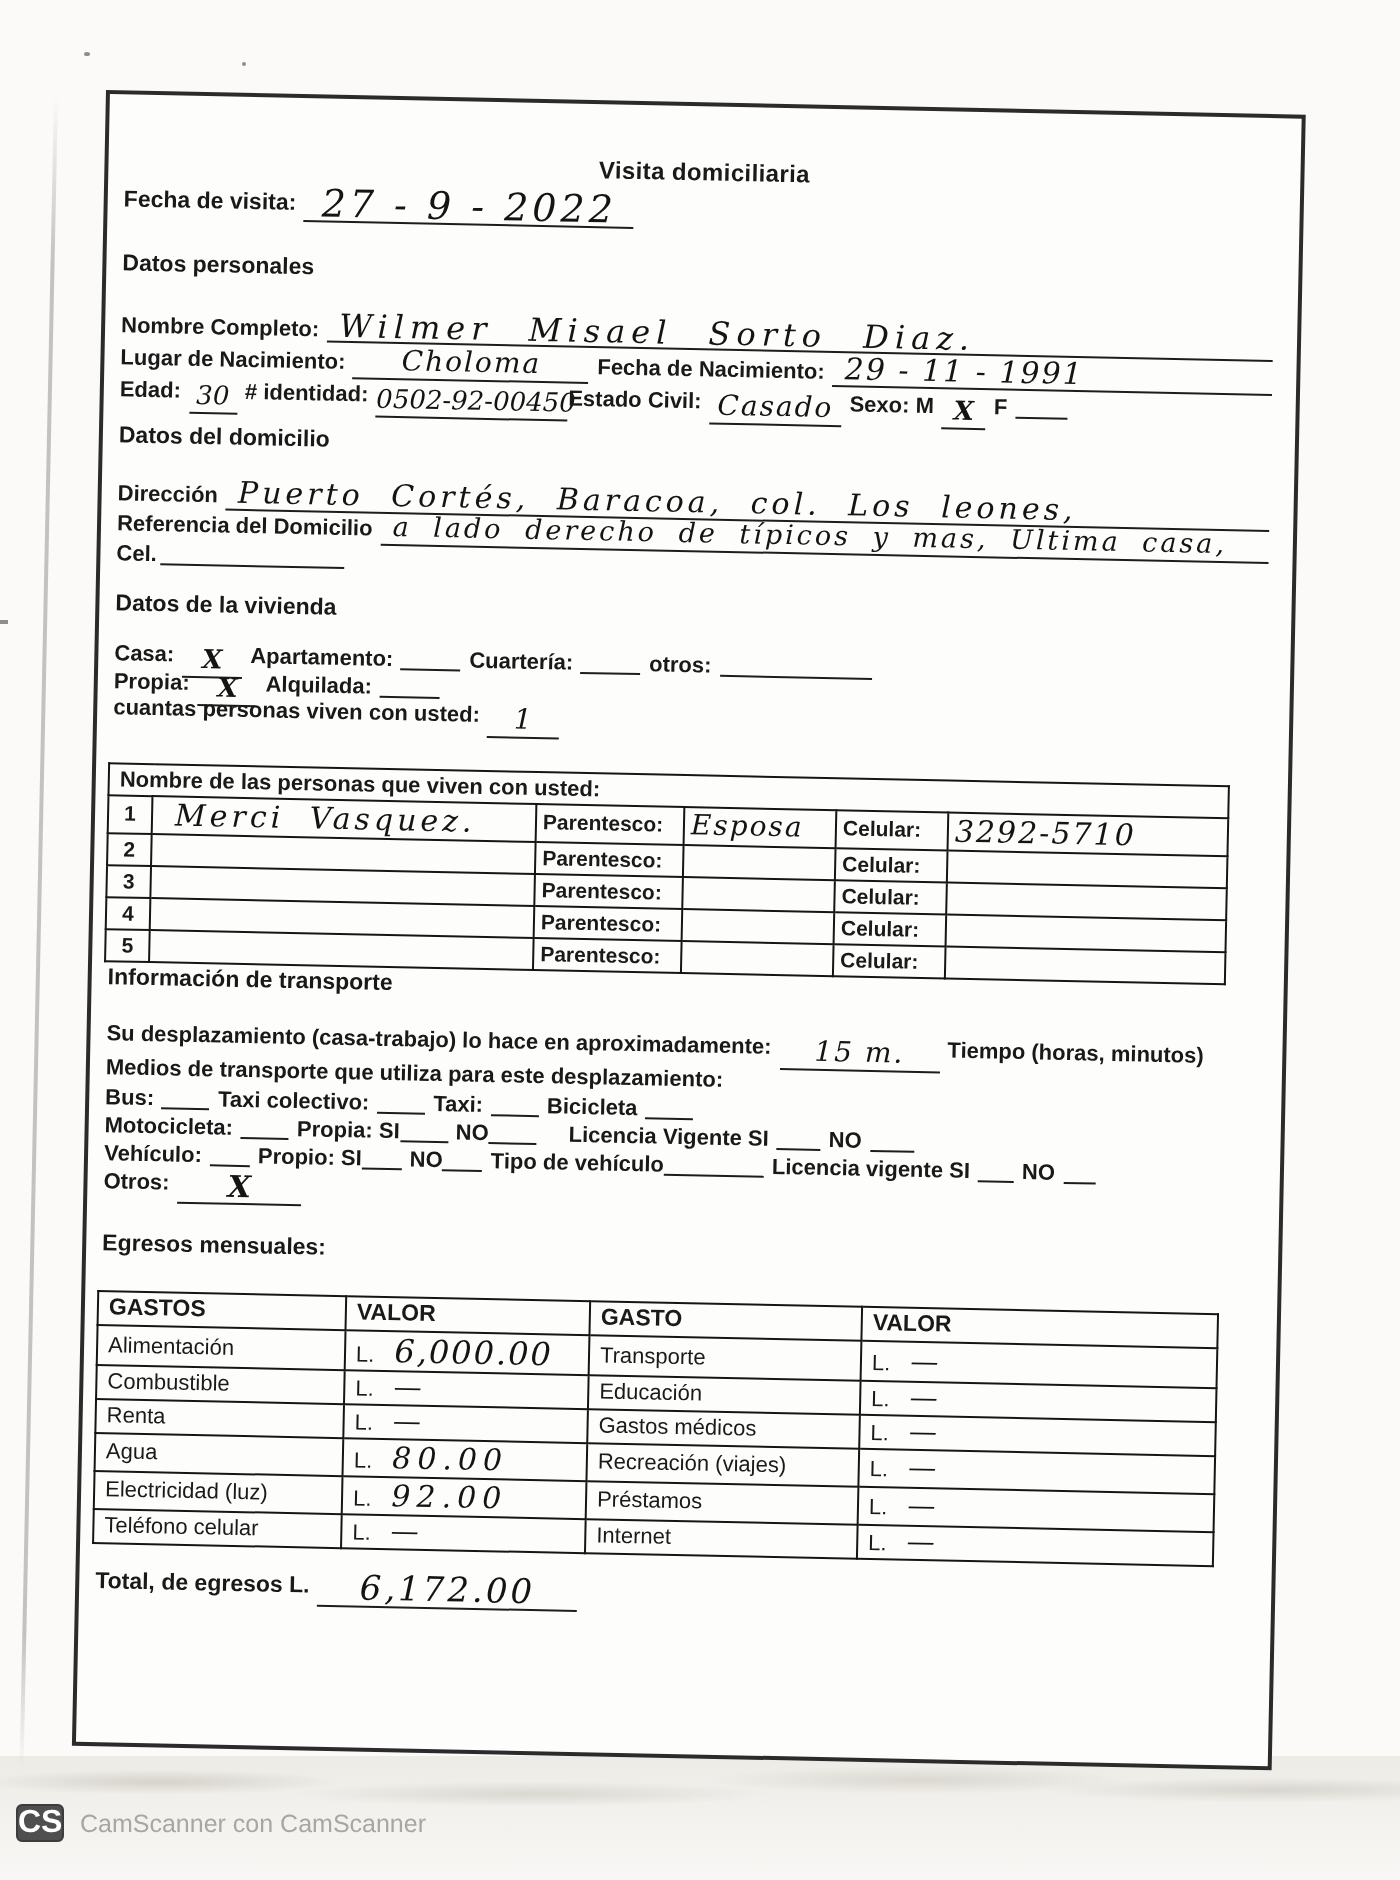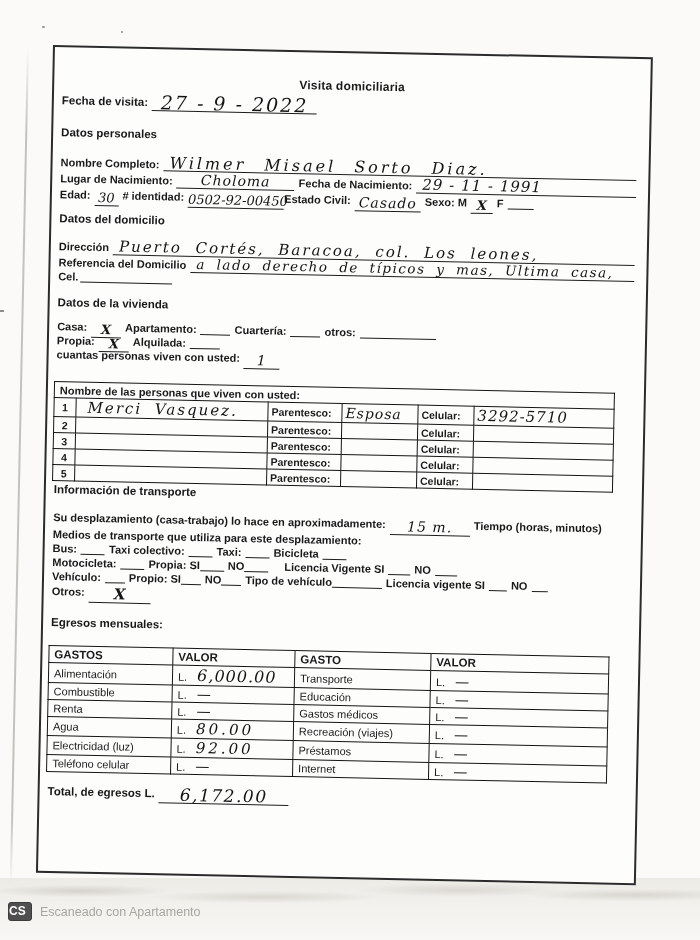--- a/index.html
+++ b/index.html
@@ -80,21 +80,21 @@
     position:absolute; left:6px; top:598px; width:560px;
     border-collapse:collapse; table-layout:fixed; font-size:11px;
   }
   .etable td { border:1.6px solid #151515; height:16px; padding:0 5px; overflow:visible; white-space:nowrap; }
   .etable td.h { font-weight:bold; font-size:11.5px; }
   .cur { margin-right:10px; }
 
   .footer { position:absolute; left:8px; top:902px; display:flex; align-items:center; }
   .cs-badge {
     width:22px; height:17px; background:#4f4f4f; border:1px solid #3c3c3c; border-radius:3px;
-    color:#ffffff; font-size:12px; font-weight:bold; line-height:17px;
+    color:#ffffff; font-size:16px; font-weight:bold; text-align:center; line-height:17px;
   }
   .footer-text { margin-left:8px; color:#a9a6a0; font-size:12.5px; }
 </style>
 </head>
 <body>
 
 <div class="scan-band"></div>
 <div class="paper-edge"></div>
 <div class="spk" style="left:42px;top:26px;width:3px;height:2px;"></div>
 <div class="spk" style="left:121px;top:31px;width:2px;height:2px;"></div>
@@ -292,14 +292,14 @@
     </table>
 
   <div class="row" style="top:737px;">
     <span class="heading">Total, de egresos L.</span><span class="fill" style="width:130px;"><span class="hw hw-tot">6,172.00</span></span>
   </div>
 
 </div>
 
 <div class="footer">
   <div class="cs-badge">CS</div>
-  <div class="footer-text">Escaneado con Apartamento</div>
+  <div class="footer-text">CamScanner con CamScanner</div>
 </div>
 
 </body></html>

